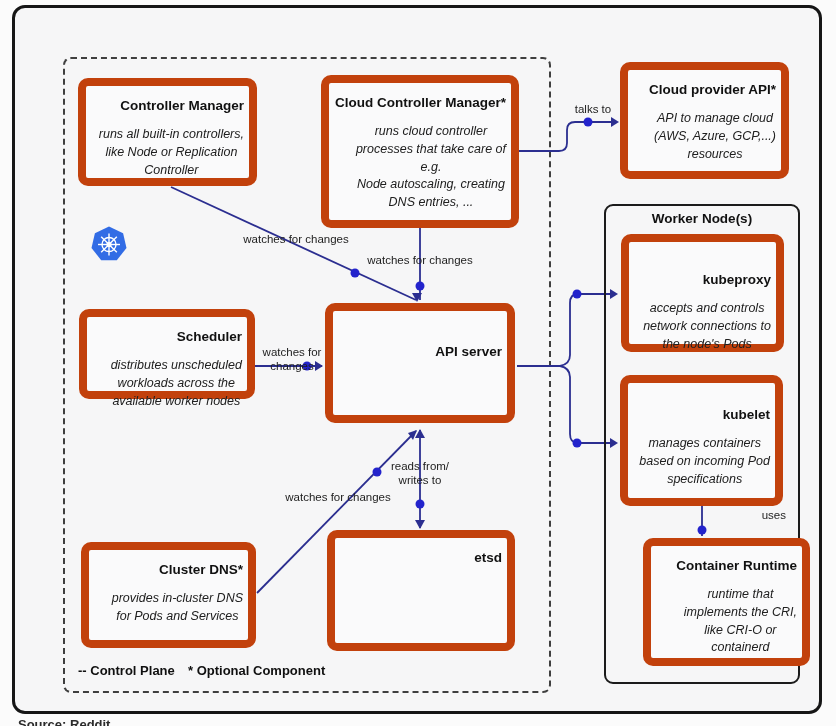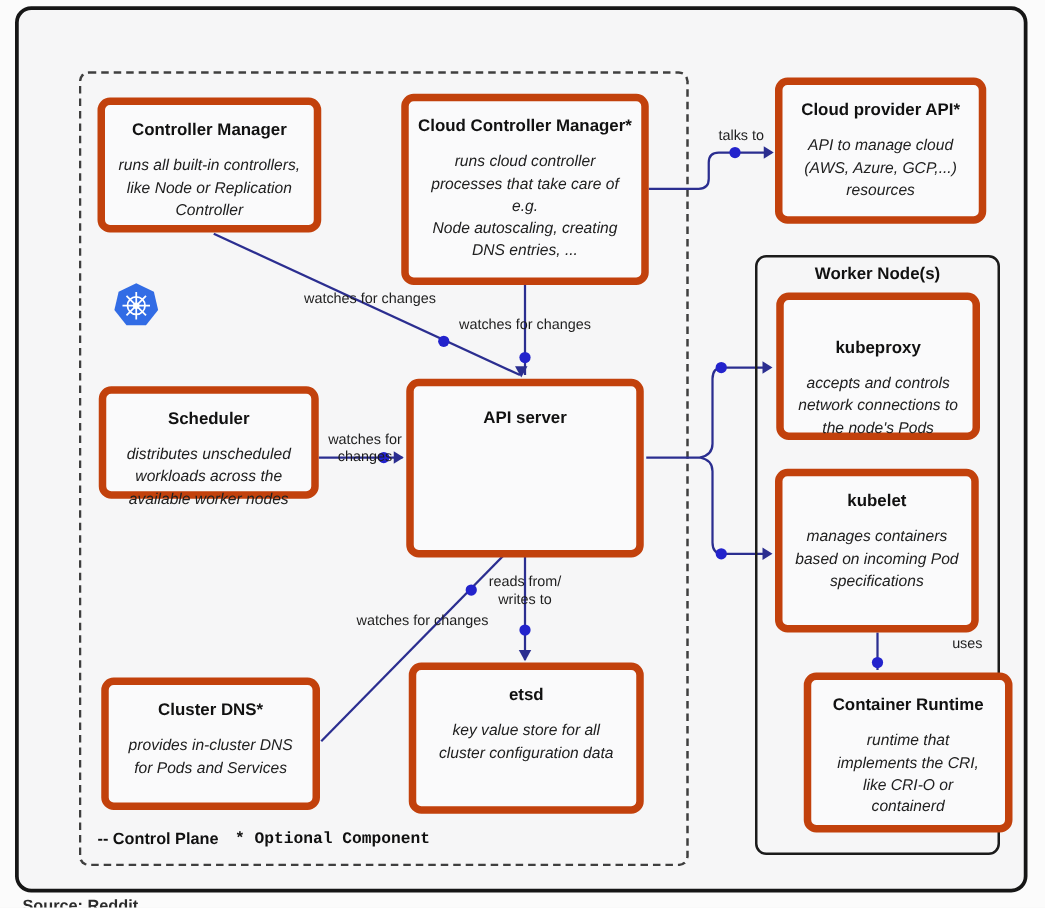--- a/index.html
+++ b/index.html
@@ -11,23 +11,23 @@
   }
   .frame{
     position:absolute;left:12px;top:5px;width:804px;height:703px;
     border:3px solid #161616;border-radius:13px;background:#f6f6f7;
   }
   .control-plane{
     position:absolute;left:63px;top:57px;width:484px;height:632px;
     border:2px dashed #3f3f3f;border-radius:8px;
   }
   .wbox{
-    position:absolute;border:6px solid #c2410c;border-radius:10px;
+    position:absolute;border:8px solid #c2410c;border-radius:10px;
     background:#fafafb;box-sizing:border-box;
-    display:flex;flex-direction:column;align-items:center;
+    display:flex;flex-direction:column;align-items:flex-end;
     padding:10px 5px;text-align:center;
   }
   .wbox .title{font-weight:700;font-size:13.5px;color:#111;margin:2px 0 0 0;}
   .wbox .body{font-size:12.5px;line-height:1.42;margin-top:13px;white-space:pre-line;color:#202020;font-style:italic;}
   .worker-node{
     position:absolute;left:604px;top:204px;width:196px;height:480px;
     border:2.5px solid #1b1b1b;border-radius:9px;box-sizing:border-box;background:transparent;
   }
   .wn-title{
     position:absolute;left:604px;top:211px;width:196px;text-align:center;
@@ -143,47 +143,45 @@
 resources</div>
 </div>
 
 <div class="wbox" style="left:79px;top:309px;width:176px;height:90px;">
   <div class="title">Scheduler</div>
   <div class="body">distributes unscheduled
 workloads across the
 available worker nodes</div>
 </div>
 
-<div class="wbox" style="left:325px;top:303px;width:190px;height:143px;padding-top:15px;">
+<div class="wbox" style="left:325px;top:303px;width:190px;height:120px;padding-top:31px;">
   <div class="title">API server</div>
 </div>
 
 <div class="wbox" style="left:81px;top:542px;width:175px;height:106px;">
   <div class="title">Cluster DNS*</div>
   <div class="body">provides in-cluster DNS
 for Pods and Services</div>
 </div>
 
 <div class="wbox" style="left:327px;top:530px;width:188px;height:121px;">
   <div class="title">etsd</div>
-  <div class="body">key value store for all
-cluster configuration data</div>
 </div>
 
 <div class="worker-node"></div>
 <div class="wn-title">Worker Node(s)</div>
 
 <div class="wbox" style="left:621px;top:234px;width:163px;height:118px;padding-top:28px;">
   <div class="title">kubeproxy</div>
   <div class="body">accepts and controls
 network connections to
 the node's Pods</div>
 </div>
 
-<div class="wbox" style="left:620px;top:375px;width:163px;height:131px;padding-top:10px;">
+<div class="wbox" style="left:620px;top:375px;width:163px;height:131px;padding-top:22px;">
   <div class="title">kubelet</div>
   <div class="body">manages containers
 based on incoming Pod
 specifications</div>
 </div>
 
 <div class="wbox" style="left:619px;top:538px;width:167px;height:128px;margin-left:24px;">
   <div class="title">Container Runtime</div>
   <div class="body">runtime that
 implements the CRI,
@@ -194,15 +192,15 @@
 <div class="edge-label" style="left:563px;top:102px;width:60px;">talks to</div>
 <div class="edge-label" style="left:238px;top:232px;width:116px;">watches for changes</div>
 <div class="edge-label" style="left:362px;top:253px;width:116px;">watches for changes</div>
 <div class="edge-label" style="left:256px;top:345px;width:72px;">watches for changes</div>
 <div class="edge-label" style="left:372px;top:459px;width:96px;">reads from/
 writes to</div>
 <div class="edge-label" style="left:278px;top:490px;width:120px;">watches for changes</div>
 <div class="edge-label" style="left:706px;top:508px;width:44px;text-align:right;margin-left:36px;">uses</div>
 
 <div class="legend" style="left:78px;">-- Control Plane</div>
-<div class="legend" style="left:188px;font-family:Liberation Mono, monospace;">* Optional Component</div>
+<div class="legend" style="left:188px;">* Optional Component</div>
 
 <div class="source">Source: Reddit</div>
 
 </body></html>

